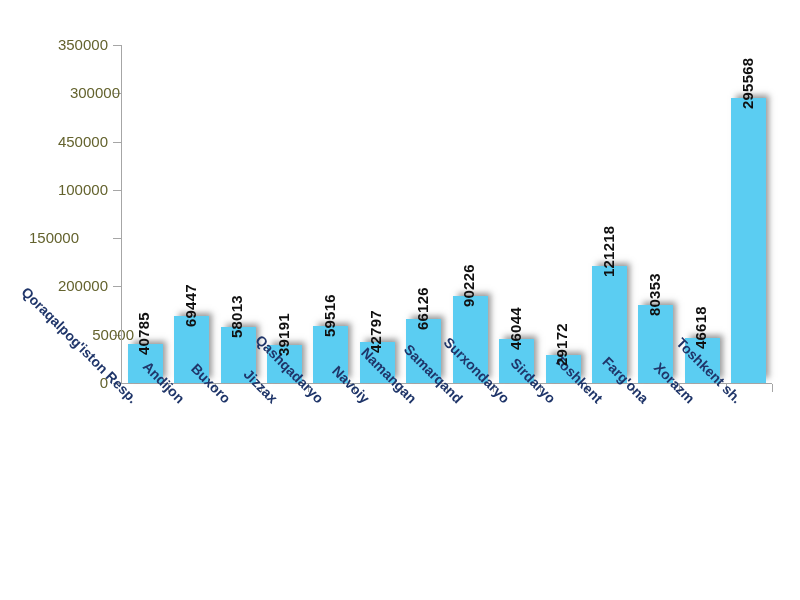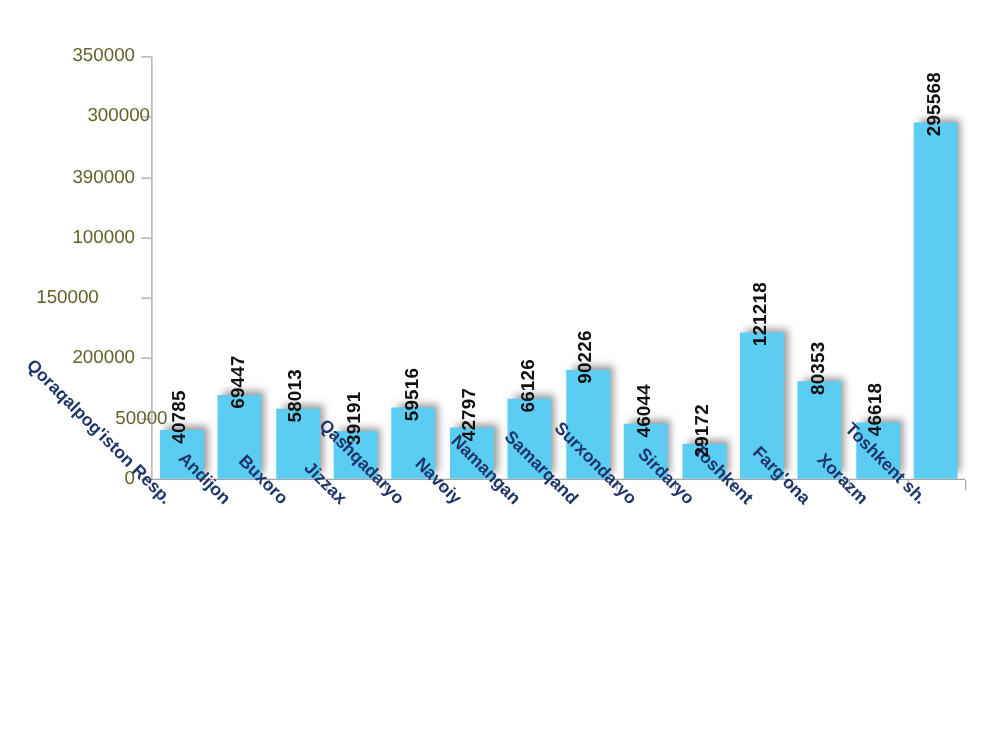--- a/index.html
+++ b/index.html
@@ -121,21 +121,21 @@
       <div class="ylabel" style="top: 375px; left: 0px; position: absolute;">0</div>
       <div class="ytick" style="top: 334.714px;"></div>
       <div class="ylabel" style="top: 326.714px; left: 0px; position: absolute; margin-left: 26px;">50000</div>
       <div class="ytick" style="top: 286.429px;"></div>
       <div class="ylabel" style="top: 278.429px; left: 0px; position: absolute;">200000</div>
       <div class="ytick" style="top: 238.143px;"></div>
       <div class="ylabel" style="top: 230.143px; left: 0px; position: absolute; text-align: center;">150000</div>
       <div class="ytick" style="top: 189.857px;"></div>
       <div class="ylabel" style="top: 181.857px; left: 0px; position: absolute;">100000</div>
       <div class="ytick" style="top: 141.571px;"></div>
-      <div class="ylabel" style="top: 133.571px; left: 0px; position: absolute;">390000</div>
+      <div class="ylabel" style="top: 133.571px; left: 0px; position: absolute;">450000</div>
       <div class="ytick" style="top: 93.2857px;"></div>
       <div class="ylabel" style="top: 85.2857px; left: 12px; position: absolute;">300000</div>
       <div class="ytick" style="top: 45px;"></div>
       <div class="ylabel" style="top: 37px; left: 0px; position: absolute;">350000</div>
     </div>
 
   <div class="axis-y-line"></div>
   <div class="axis-x-line"></div>
 
   <div id="x-ticks-group">

